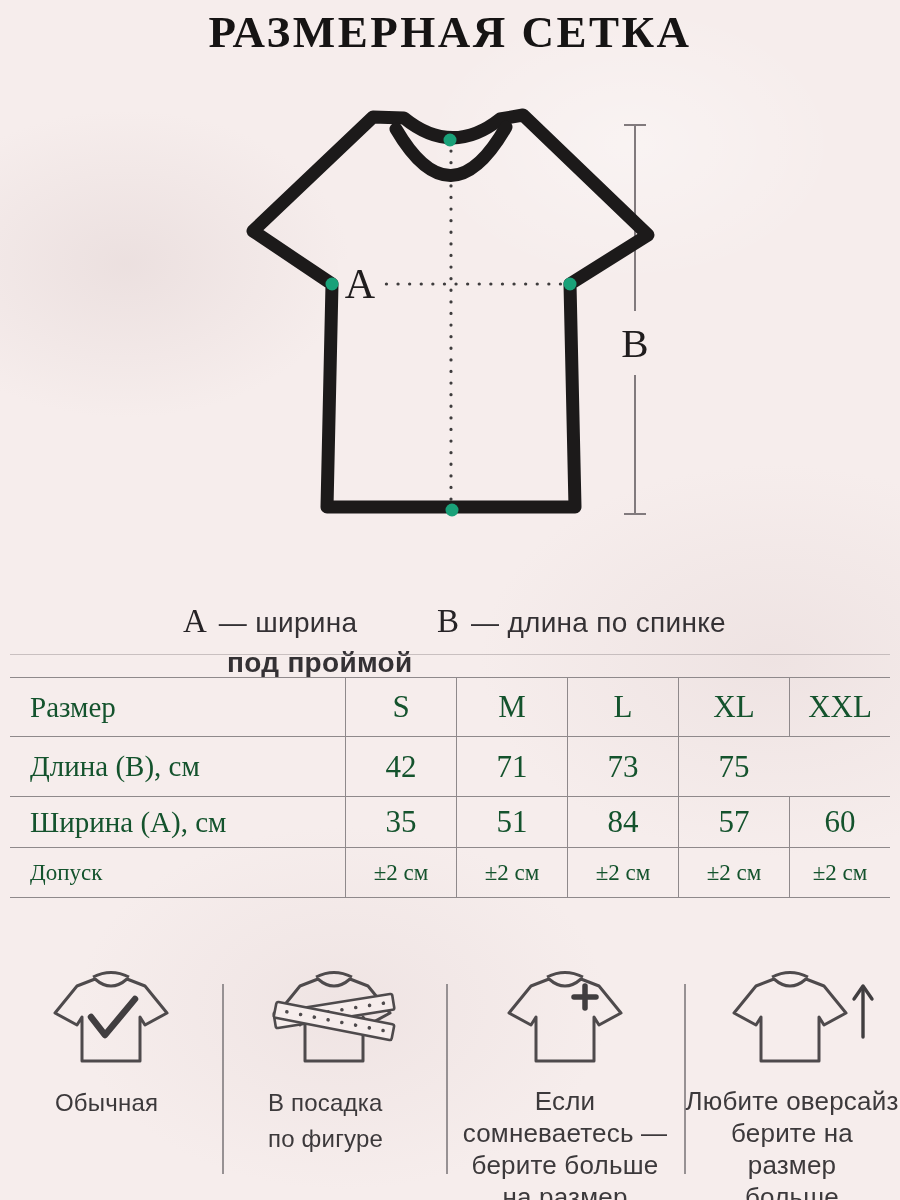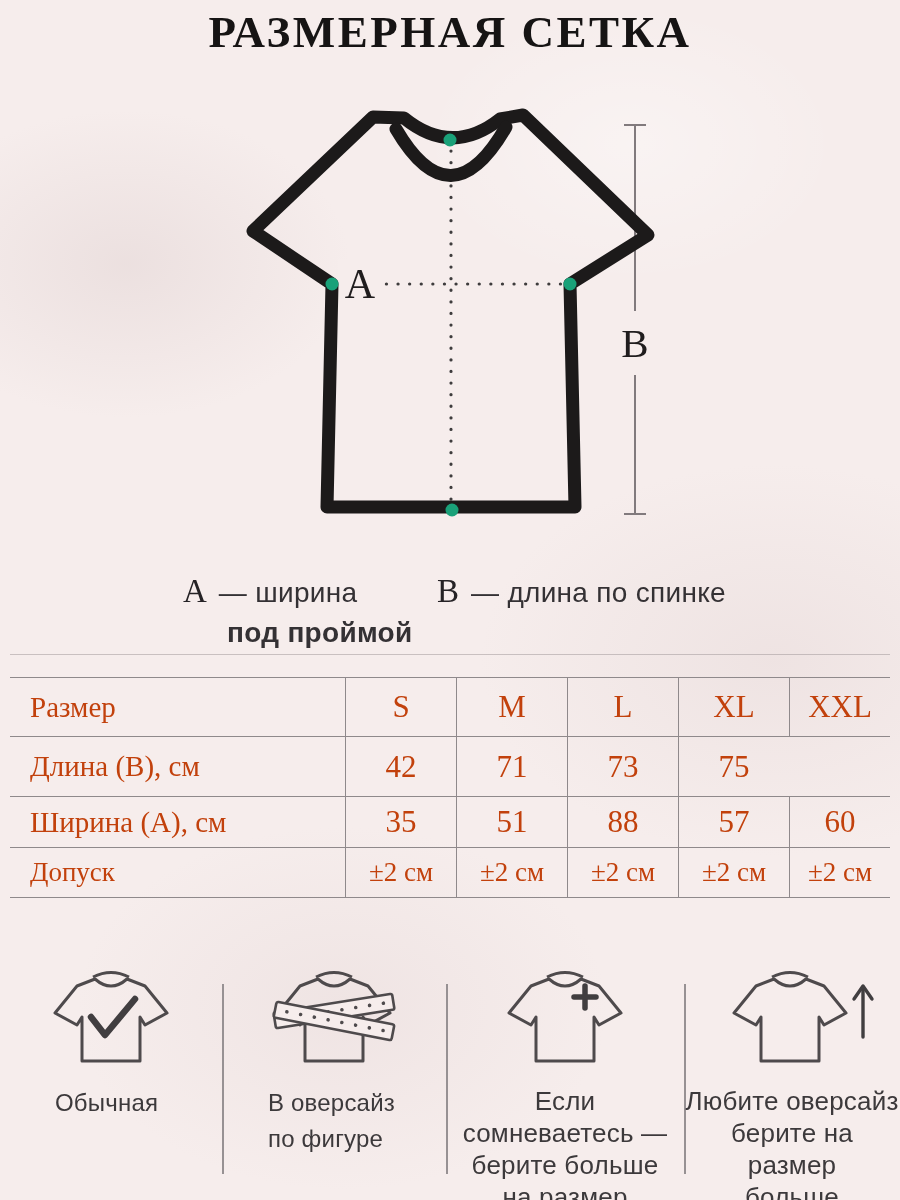--- a/index.html
+++ b/index.html
@@ -18,44 +18,44 @@
   }
   .page-title{
     position:absolute;top:6px;left:0;width:100%;text-align:center;
     font-family:"Liberation Serif","DejaVu Serif",serif;
     font-size:45px;font-weight:700;letter-spacing:2.5px;color:#161414;
   }
   
   .diagram{position:absolute;left:210px;top:95px;width:460px;height:440px;}
   .serif-label{font-family:"Liberation Serif","DejaVu Serif",serif;fill:#201d1e;}
   
-  .legend-item{position:absolute;color:#343134;}
+  .legend-item{position:absolute;color:#343134;margin-top:30px;}
   .legend-letter{font-family:"Liberation Serif","DejaVu Serif",serif;font-size:33px;color:#252225;}
   .legend-text{font-size:28px;letter-spacing:.3px;}
   .legend-a{left:183px;top:573px;}
   .legend-a .line2{margin:7px 0 0 44px;font-weight:bold;}
   .legend-b{left:437px;top:573px;}
   .legend-text.gap{margin-left:12px;}
   
   .pre-rule{position:absolute;left:10px;right:10px;top:654px;height:1px;background:rgba(146,138,140,.45);}
   .size-table{
     position:absolute;left:10px;top:677px;width:880px;
     border-top:1.5px solid #8f898b;
-    font-family:"Liberation Serif","DejaVu Serif",serif;color:#c2410c;
+    font-family:"Liberation Serif","DejaVu Serif",serif;color:#14532d;
   }
   .t-row{display:grid;grid-template-columns:335px 111px 111px 111px 111px 101px;
     border-bottom:1.5px solid #8f898b;box-sizing:border-box;}
   .t-row.r0{height:59px;}
   .t-row.r1{height:60px;}
   .t-row.r2{height:51px;}
   .t-row.r3{height:50px;}
   .t-cell{display:flex;align-items:center;justify-content:center;font-size:31px;}
   .t-cell.val{border-left:1.5px solid #8f898b;}
   .t-cell.lab{justify-content:flex-start;padding-left:20px;font-size:29px;}
-  .t-row.r3 .t-cell{font-size:27px;text-align:right;}
+  .t-row.r3 .t-cell{font-size:23px;text-align:right;}
   
   .guide{position:absolute;left:0;top:950px;width:900px;height:250px;}
   .v-div{position:absolute;top:34px;width:1.5px;height:190px;background:#979193;}
   .g-col{position:absolute;top:0;height:250px;}
   .g-icon{position:absolute;top:14px;left:50%;transform:translateX(-50%);}
   .g-cap{position:absolute;top:135px;color:#3c393b;font-size:24px;line-height:36px;letter-spacing:.2px;}
   .g-cap.small{font-size:26px;line-height:32px;left:0;right:0;text-align:center;}
   .icon-stroke{stroke:#4e4a4c;fill:none;}
 </style>
 </head>
@@ -119,21 +119,21 @@
     <div class="t-cell lab">Длина (B), см</div>
     <div class="t-cell val">42</div>
     <div class="t-cell val">71</div>
     <div class="t-cell val">73</div>
     <div class="t-cell val">75</div>
   </div>
   <div class="t-row r2">
     <div class="t-cell lab">Ширина (A), см</div>
     <div class="t-cell val">35</div>
     <div class="t-cell val">51</div>
-    <div class="t-cell val">88</div>
+    <div class="t-cell val">84</div>
     <div class="t-cell val">57</div>
     <div class="t-cell val">60</div>
   </div>
   <div class="t-row r3">
     <div class="t-cell lab">Допуск</div>
     <div class="t-cell val">±2 см</div>
     <div class="t-cell val">±2 см</div>
     <div class="t-cell val">±2 см</div>
     <div class="t-cell val">±2 см</div>
     <div class="t-cell val">±2 см</div>
@@ -185,21 +185,21 @@
             <circle cx="50" cy="56" r="1.8"></circle>
           <circle cx="64" cy="56" r="1.8"></circle>
             <circle cx="78" cy="56" r="1.8"></circle>
             <circle cx="92" cy="56" r="1.8"></circle>
           <circle cx="106" cy="56" r="1.8"></circle>
             <circle cx="120" cy="56" r="1.8"></circle>
         </g>
       </g>
     </svg>
     <div class="g-cap" style="left:46px">
-      <div>В оверсайз</div>
+      <div>В посадка</div>
       <div>по фигуре</div>
     </div>
   </div>
 
   <div class="g-col" style="left:446px;width:238px">
     <svg class="g-icon" width="140" height="112" viewBox="0 0 140 110">
       <g class="icon-stroke" stroke-width="3" stroke-linejoin="round">
         <path d="M54,14 L36,21 L14,48 L36,60 L41,52 L41,96 L99,96 L99,52 L104,60 L126,48 L104,21 L86,14 Q70,28 54,14 Z"></path>
         <path d="M52,12 Q70,3 88,12"></path>
       </g>

